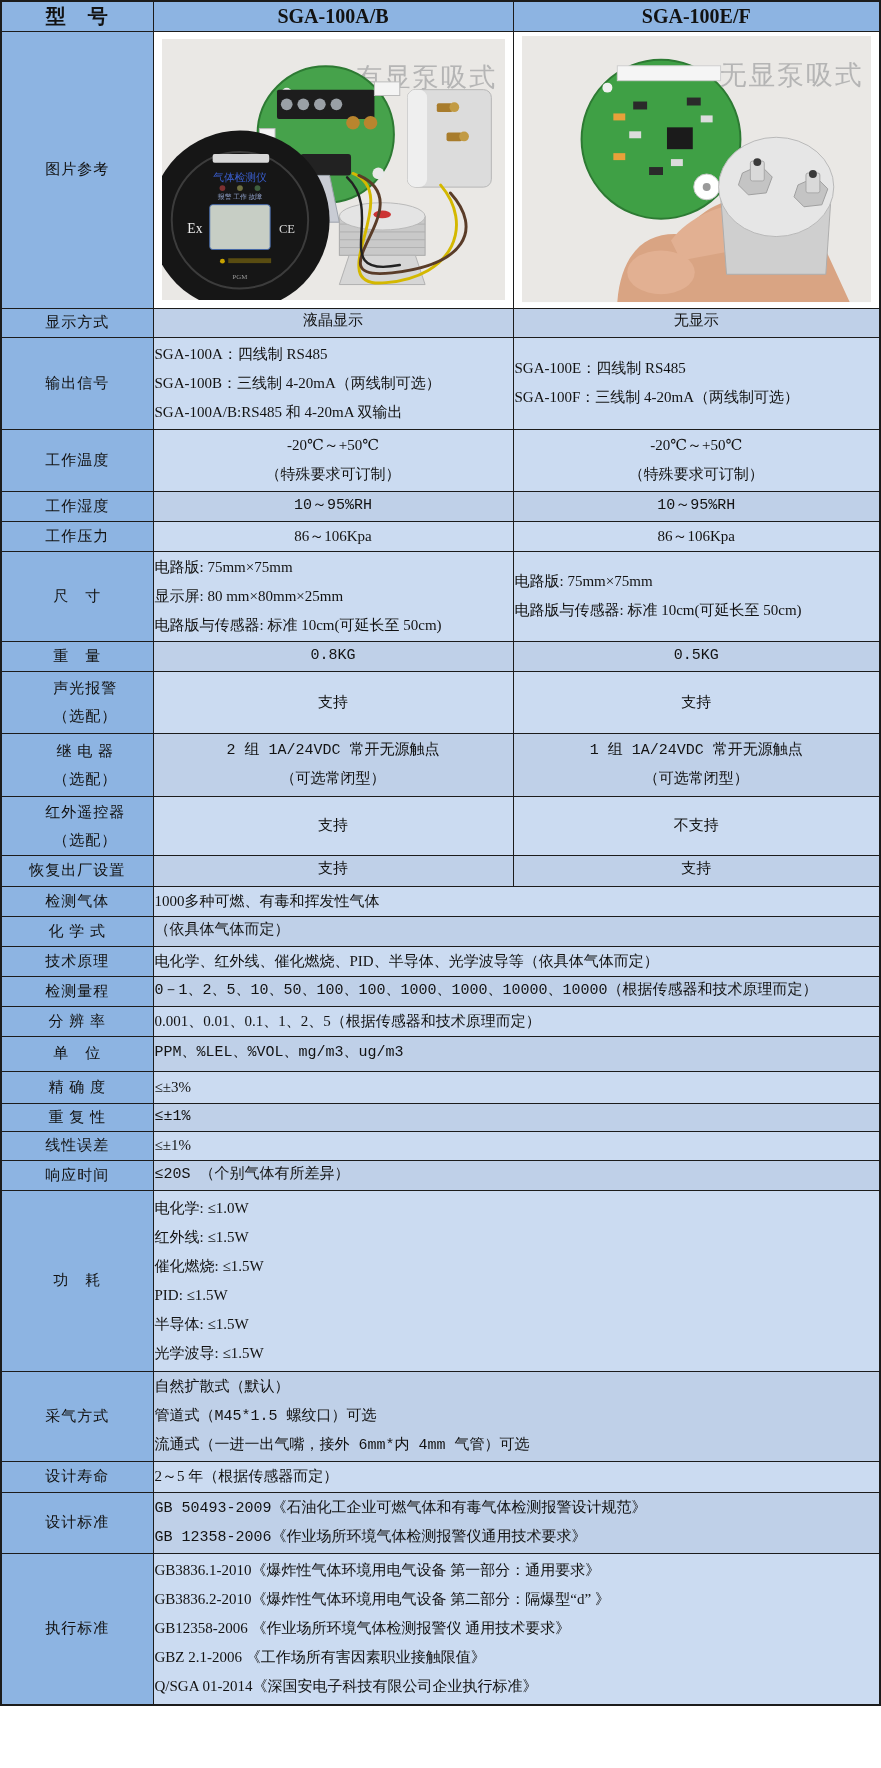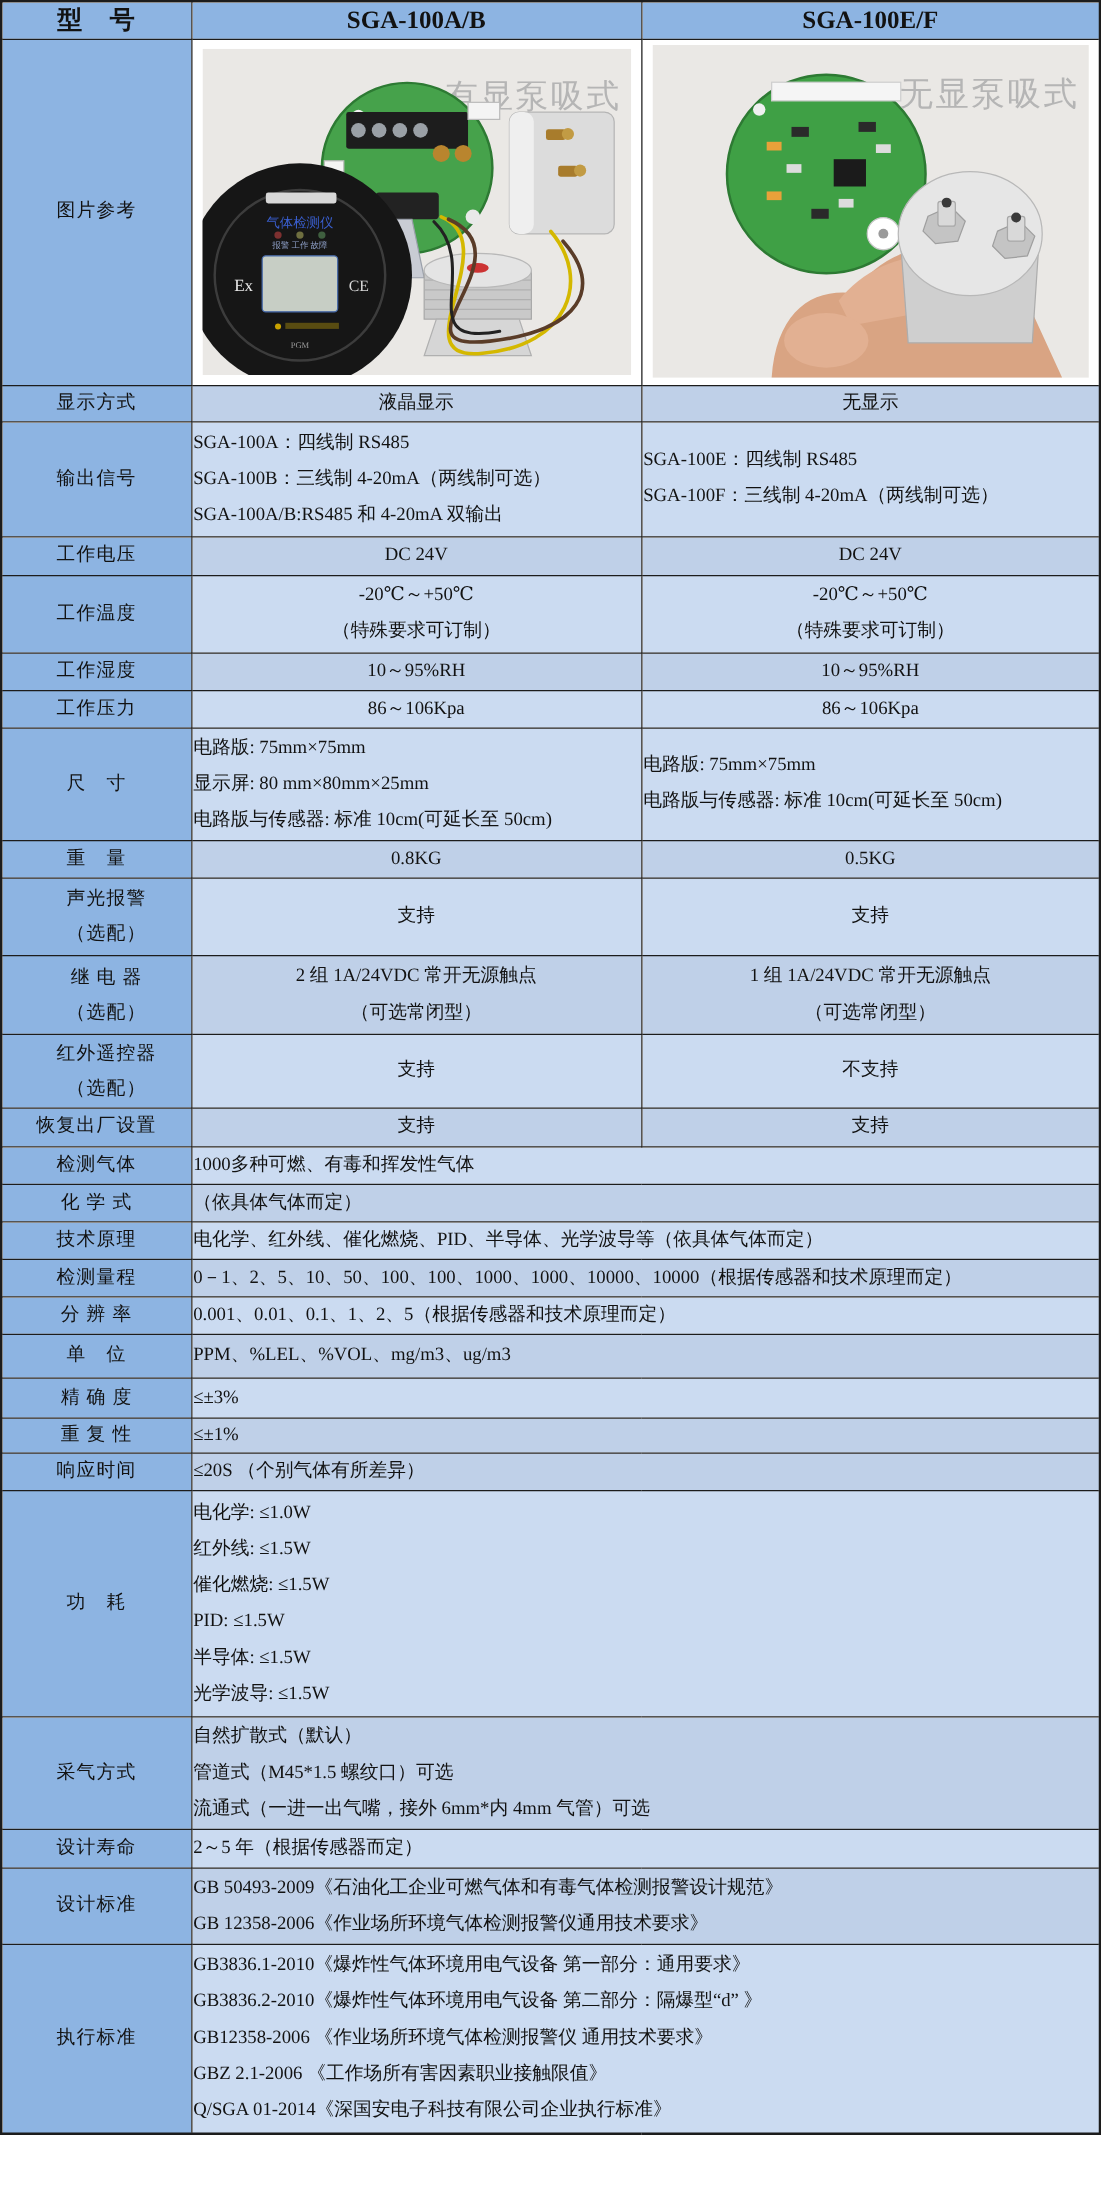--- a/index.html
+++ b/index.html
@@ -5,21 +5,21 @@
   :root{
     --header-bg:#8db4e2; --row-dark:#bfd0e8; --row-light:#cbdbf1;
     --border:#1c1c1c; --text:#121212; --photo-bg:#eae8e5; --watermark:#b5b5b5;
   }
   html,body{margin:0;padding:0;background:#ffffff;}
   body{width:881px;font-family:"Liberation Serif","DejaVu Serif",serif;color:var(--text);}
   table.spec{border-collapse:collapse;table-layout:fixed;width:879px;border:2px solid var(--border);margin:0;}
   td{border:1px solid var(--border);overflow:hidden;vertical-align:middle;font-size:15px;line-height:1.25;box-sizing:border-box;}
   td.label{background:var(--header-bg);text-align:center;font-weight:normal;font-size:15px;letter-spacing:1px;}
   tr.hdr td{background:var(--header-bg);text-align:center;font-weight:bold;font-size:20px;}
-  tr.tone-d td.val{background:var(--row-dark);}
+  tr.tone-d td.val{background:var(--row-dark);font-family:Liberation Mono, monospace;}
   tr.tone-l td.val{background:var(--row-light);}
   td.val{text-align:center;}
   td.val.left{text-align:left;padding-right:6px;}
   td.val .ln{line-height:29px;white-space:nowrap;}
   td.label .ln{line-height:28px;letter-spacing:1px;padding-left:16px;}
   td.photo{background:#ffffff;padding:4px 8px;}
   td.photo svg{display:block;width:100%;height:100%;}
   .wm{font-size:27px;fill:var(--watermark);letter-spacing:2px;}
 </style>
 </head>
@@ -158,25 +158,20 @@
           <div class="ln">SGA-100A：四线制 RS485</div>
           <div class="ln">SGA-100B：三线制 4-20mA（两线制可选）</div>
           <div class="ln">SGA-100A/B:RS485 和 4-20mA 双输出</div>
         </td>
     <td class="val left">
           <div class="ln">SGA-100E：四线制 RS485</div>
           <div class="ln">SGA-100F：三线制 4-20mA（两线制可选）</div>
         </td>
   </tr>
 
-  <tr class="tone-d" style="height:31px">
-    <td class="label">工作电压</td>
-    <td class="val">DC 24V</td>
-    <td class="val">DC 24V</td>
-  </tr>
 
   <tr class="tone-l" style="height:62px">
     <td class="label">工作温度</td>
     <td class="val">
           <div class="ln">-20℃～+50℃</div>
           <div class="ln">（特殊要求可订制）</div>
         </td>
     <td class="val">
           <div class="ln">-20℃～+50℃</div>
           <div class="ln">（特殊要求可订制）</div>
@@ -277,20 +272,24 @@
   <tr class="tone-d" style="height:35px">
     <td class="label">单　位</td>
     <td class="val left" colspan="2">PPM、%LEL、%VOL、mg/m3、ug/m3</td>
   </tr>
   <tr class="tone-l" style="height:32px">
     <td class="label">精 确 度</td>
     <td class="val left" colspan="2">≤±3%</td>
   </tr>
   <tr class="tone-d" style="height:28px">
     <td class="label">重 复 性</td>
+    <td class="val left" colspan="2">≤±1%</td>
+  </tr>
+  <tr class="tone-l" style="height:29px">
+    <td class="label">线性误差</td>
     <td class="val left" colspan="2">≤±1%</td>
   </tr>
   <tr class="tone-d" style="height:30px">
     <td class="label">响应时间</td>
     <td class="val left" colspan="2">≤20S （个别气体有所差异）</td>
   </tr>
   <tr class="tone-l" style="height:181px">
     <td class="label">功　耗</td>
     <td class="val left" colspan="2">
           <div class="ln">电化学: ≤1.0W</div>

